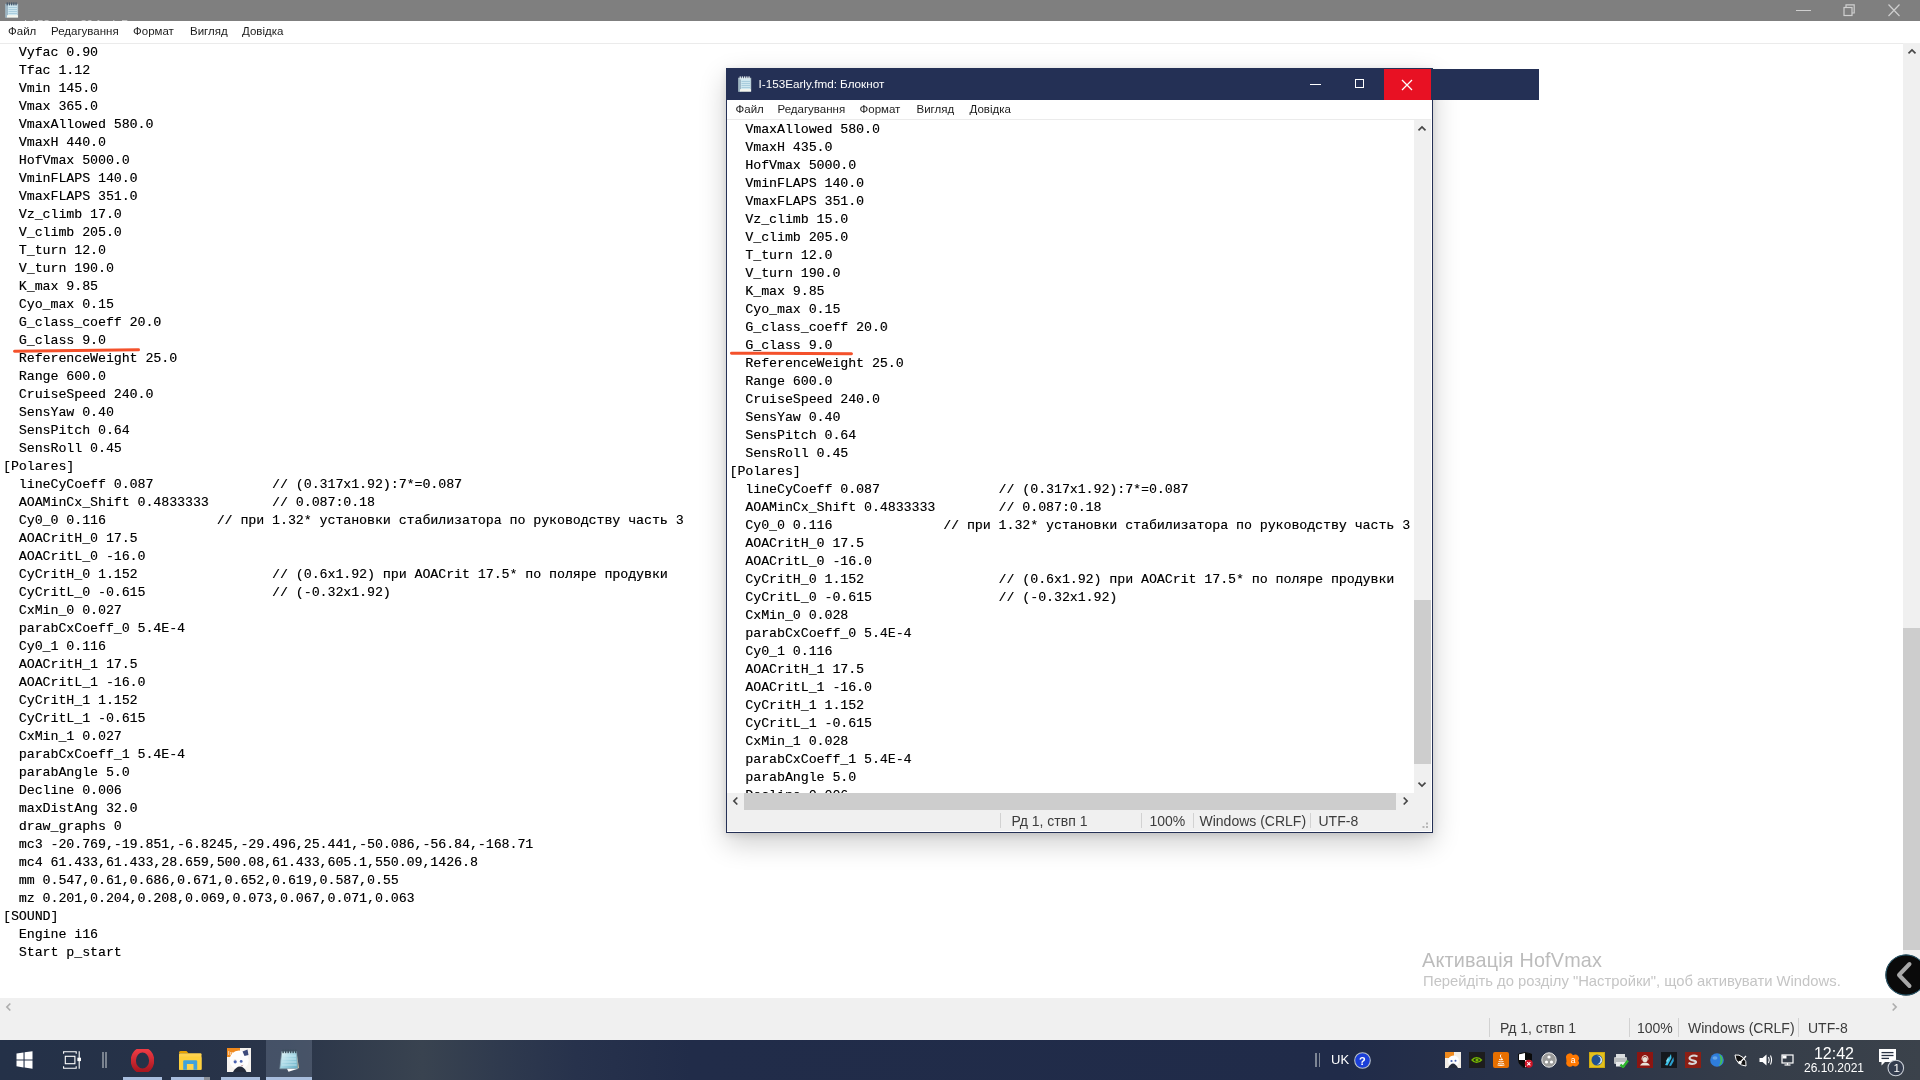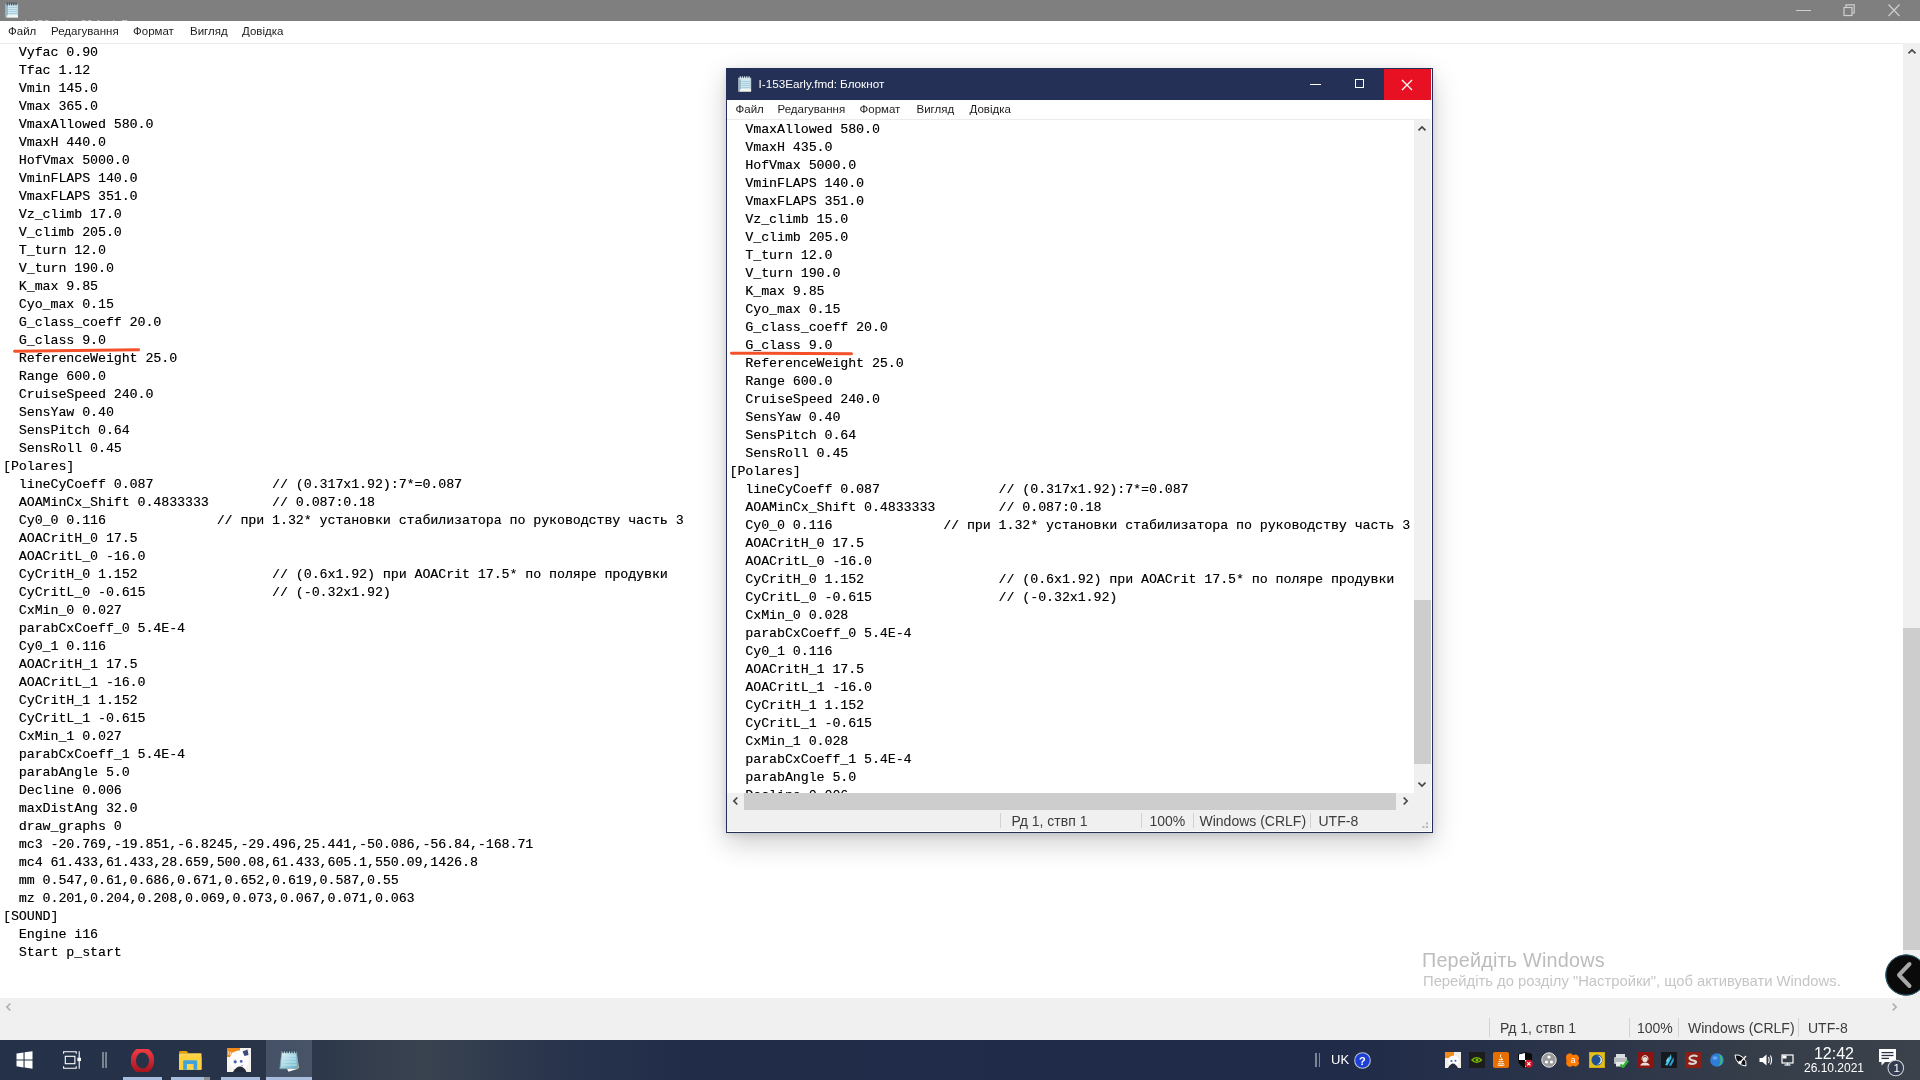--- a/index.html
+++ b/index.html
@@ -137,26 +137,26 @@
     <div class="sep" style="left:1629px;"></div>
     <div class="sep" style="left:1678px;"></div>
     <div class="sep" style="left:1798px;"></div>
     <span class="abs" style="left:1500px;top:5px;">Рд 1, ствп 1</span>
     <span class="abs" style="left:1637px;top:5px;">100%</span>
     <span class="abs" style="left:1688px;top:5px;">Windows (CRLF)</span>
     <span class="abs" style="left:1808px;top:5px;">UTF-8</span>
   </div>
 </div>
 
-<div class="abs" style="left:1422px;top:949px;font-size:19.8px;color:#bcbcbc;letter-spacing:0.2px;">Перейдіть Windows</div>
+<div class="abs" style="left:1422px;top:949px;font-size:19.8px;color:#bcbcbc;letter-spacing:0.2px;">Активація HofVmax</div>
 <div class="abs" style="left:1423px;top:973px;font-size:14.8px;color:#c5c5c5;">Перейдіть до розділу "Настройки", щоб активувати Windows.</div>
 
 <div class="abs" style="left:725.5px;top:67.5px;width:707px;height:765px;background:#fff;border:1.5px solid #243055;box-shadow:0 10px 26px rgba(0,0,0,0.20), 0 2px 7px rgba(0,0,0,0.11);">
 
-  <div class="abs" style="left:0;top:0;width:704px;height:31px;background:#243055;text-align:center;">
+  <div class="abs" style="left:0;top:0;width:812px;height:31px;background:#243055;text-align:center;">
     <svg class="abs" style="left:10px;top:7px" width="16" height="17" viewBox="0 0 16 17">
       <rect x="1.5" y="2" width="12.5" height="13.5" fill="#cfe7ef" stroke="#8e9ba3" stroke-width="0.6"></rect>
       <polygon points="1.5,2 4,2 4,15.5 1.5,15.5" fill="#9db6c4"></polygon>
       <rect x="3" y="13.2" width="11" height="2.3" fill="#f7f7ee"></rect>
       <g stroke="#9fc6d8" stroke-width="0.8">
         <line x1="4.5" y1="5.5" x2="13" y2="5.5"></line>
           <line x1="4.5" y1="7.5" x2="13" y2="7.5"></line>
         <line x1="4.5" y1="9.5" x2="13" y2="9.5"></line>
           <line x1="4.5" y1="11.5" x2="13" y2="11.5"></line>
       </g>

